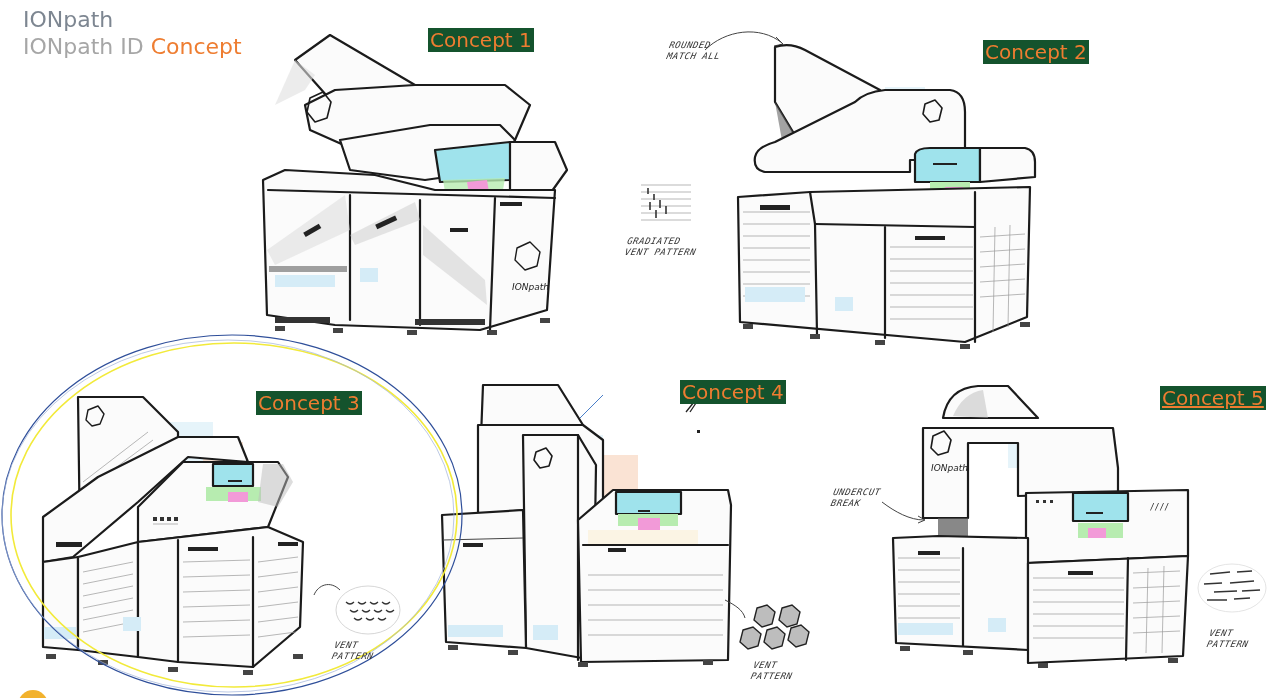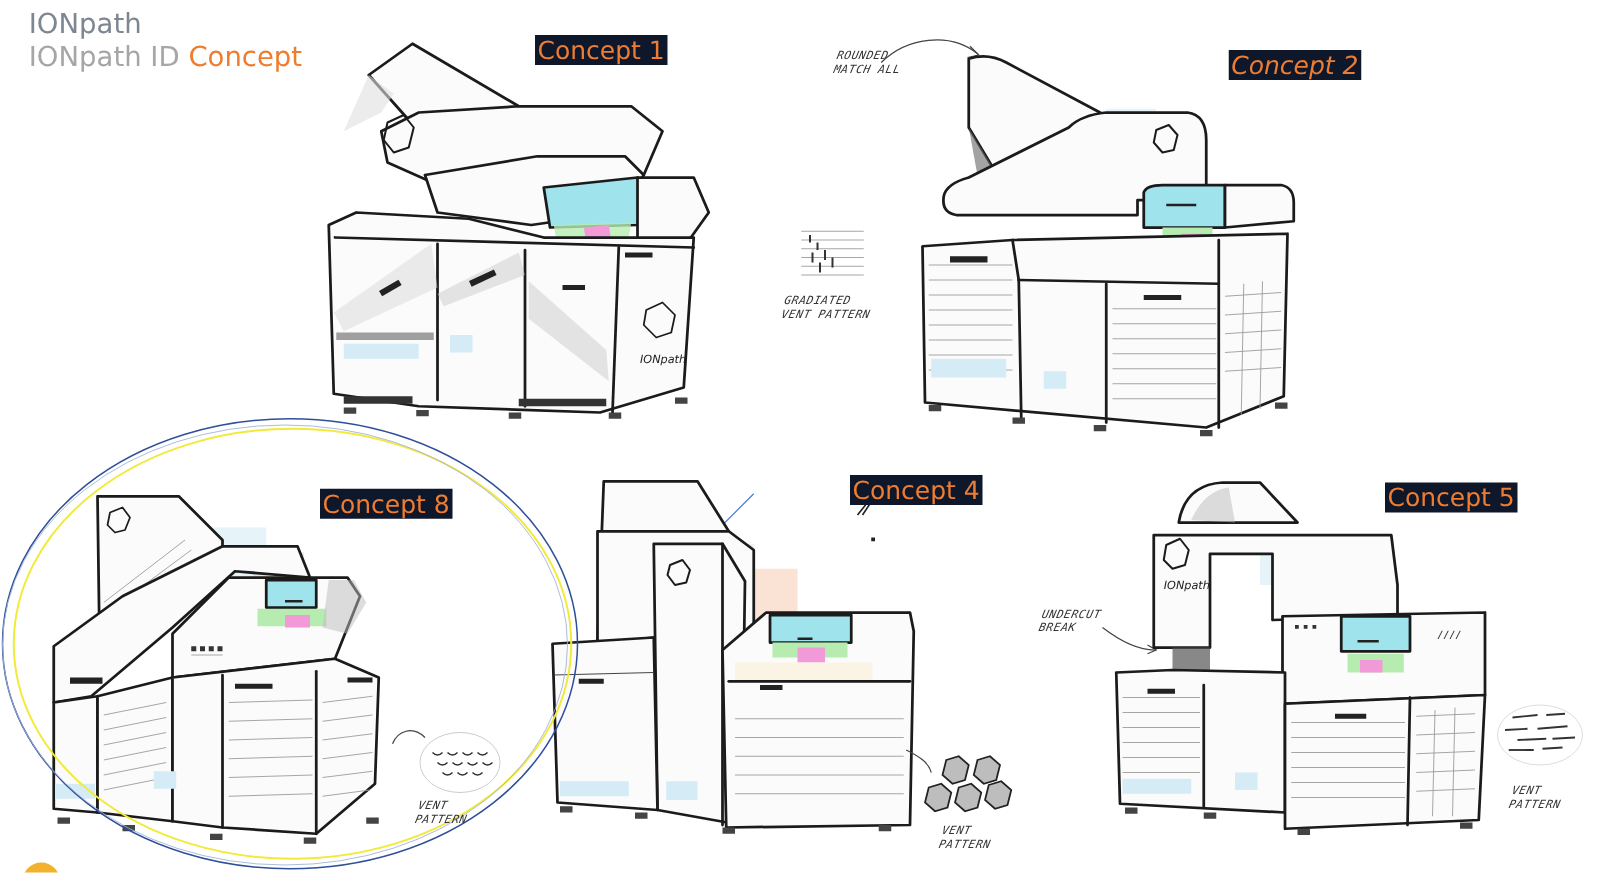--- a/index.html
+++ b/index.html
@@ -2,21 +2,21 @@
 <html><head>
 <meta charset="utf-8">
 <style>
   html, body { margin: 0; padding: 0; background: #ffffff; }
   body { width: 1283px; height: 698px; position: relative; overflow: hidden;
          font-family: "DejaVu Sans", "Liberation Sans", sans-serif; }
   .title-block { position: absolute; left: 23px; top: 7px; line-height: 1.22; font-size: 22px; }
   .t-main { color: #7d8691; display: block; }
   .t-sub-gray { color: #a6a6a6; }
   .t-sub-orange { color: #ee7d31; }
-  .concept-label { position: absolute; font-size: 20px; color: #ee7d31; background: #0f172a; padding: 0 2px; white-space: nowrap; z-index: 5; }
+  .concept-label { position: absolute; font-size: 20px; color: #ee7d31; background: #14532d; padding: 0 2px; white-space: nowrap; z-index: 5; }
   .sketch { position: absolute; z-index: 1; }
   .note { position: absolute; font-family: "DejaVu Sans Mono", "Liberation Mono", monospace;
           font-style: italic; font-size: 9px; color: #333; letter-spacing: 0.5px;
           transform: skewX(-12deg); line-height: 1.25; white-space: nowrap; z-index: 4; }
   svg { overflow: visible; }
   .ln { fill: none; stroke: #1b1b1b; stroke-width: 2.2; stroke-linejoin: round; stroke-linecap: round; }
   .ln-thin { fill: none; stroke: #444; stroke-width: 1; }
   .hatch { stroke: #999; stroke-width: 0.7; }
   .panel { fill: #fbfbfb; }
   .cyan { fill: #9fe3ec; }
@@ -31,24 +31,24 @@
 </head>
 <body>
 
 <div class="title-block">
   <span class="t-main">IONpath</span>
   <span class="t-sub-gray">IONpath ID</span>
   <span class="t-sub-orange">Concept</span>
 </div>
 
 <div class="concept-label" style="left:428px; top:28px;">Concept 1</div>
-<div class="concept-label" style="left:983px; top:40px;font-style:italic;">Concept 2</div>
-<div class="concept-label" style="left:256px; top:391px;">Concept 8</div>
+<div class="concept-label" style="left:983px; top:40px;">Concept 2</div>
+<div class="concept-label" style="left:256px; top:391px;">Concept 3</div>
 <div class="concept-label" style="left:680px; top:380px;text-align:right;">Concept 4</div>
-<div class="concept-label" style="left:1108px; top:386px;">Concept 5</div>
+<div class="concept-label" style="left:1160px; top:386px;text-decoration:underline;">Concept 5</div>
 
 <svg class="sketch" style="left:255px; top:30px;" width="320" height="305" viewBox="0 0 320 305">
 
   <rect class="lightblue" x="160" y="55" width="50" height="40" opacity="0.6"></rect>
   <rect class="peach" x="170" y="75" width="25" height="30" opacity="0.7"></rect>
 
   <polygon class="ln panel" points="40,30 75,5 160,55 140,95 80,75"></polygon>
   <polygon class="ln panel" points="50,75 80,60 160,55 250,55 275,75 260,110 210,120 150,125 100,120 55,100"></polygon>
   <polygon class="ln panel" points="85,110 175,95 245,95 260,110 240,140 170,150 95,140"></polygon>
 

